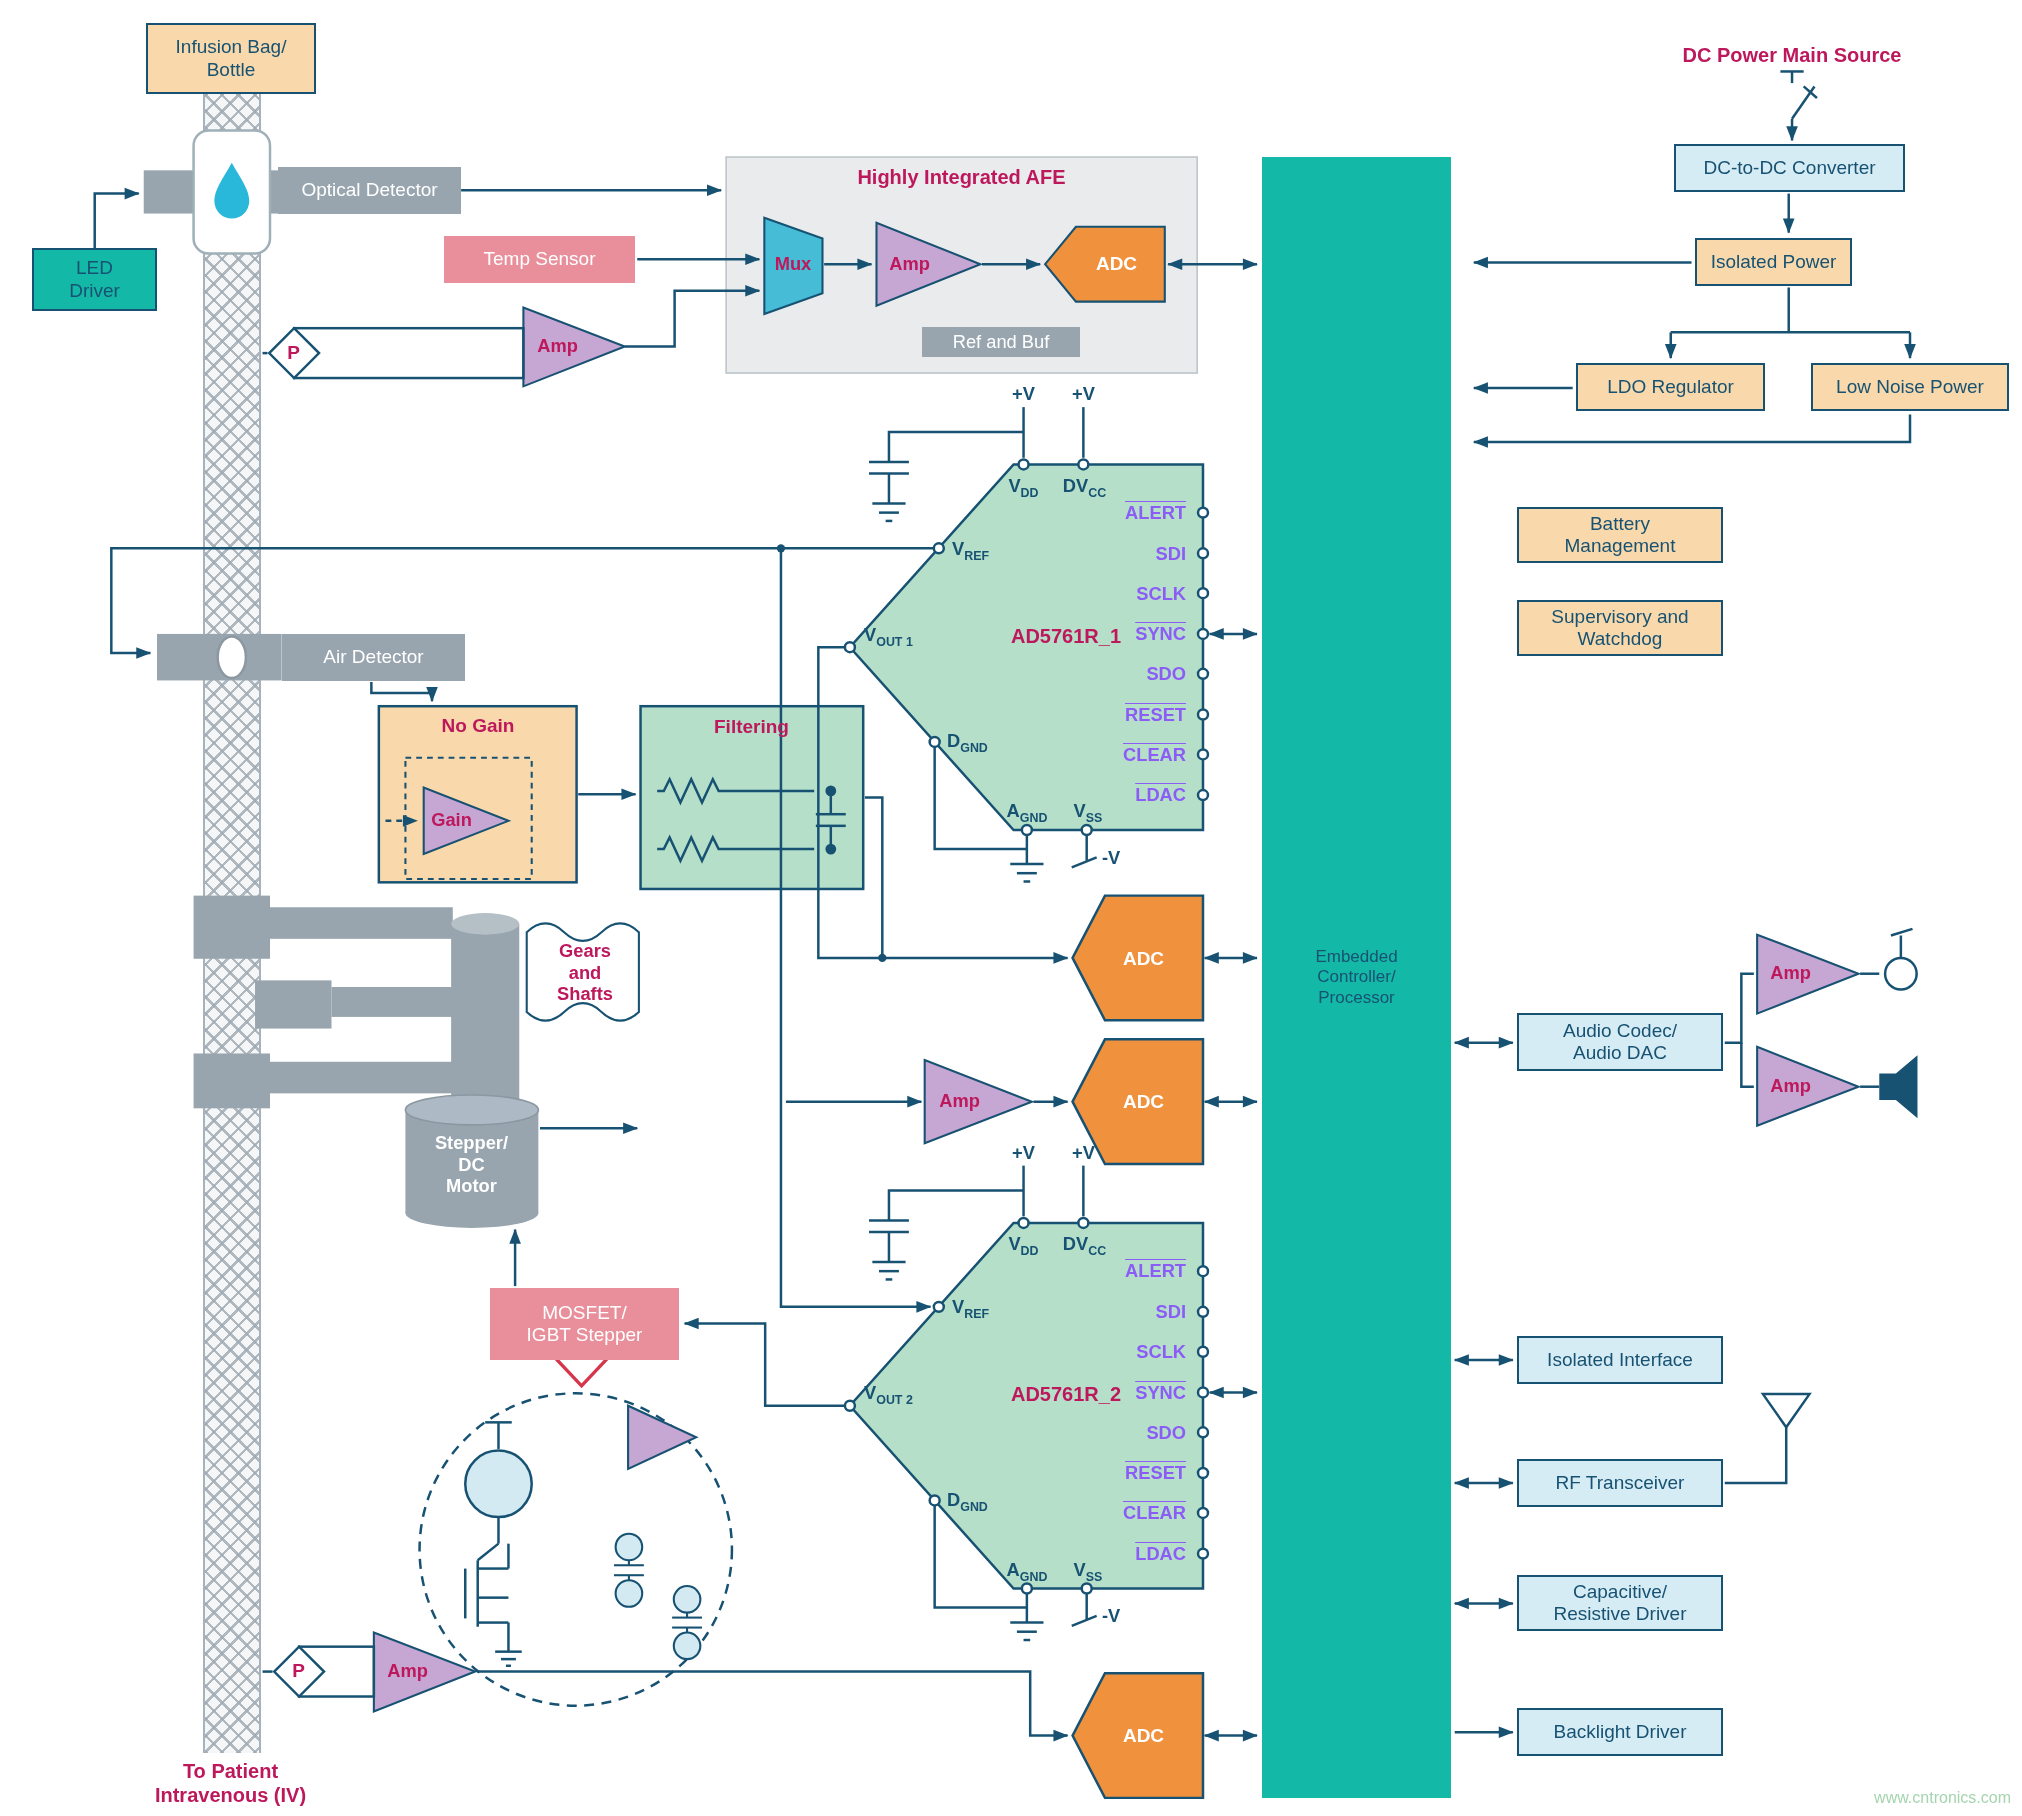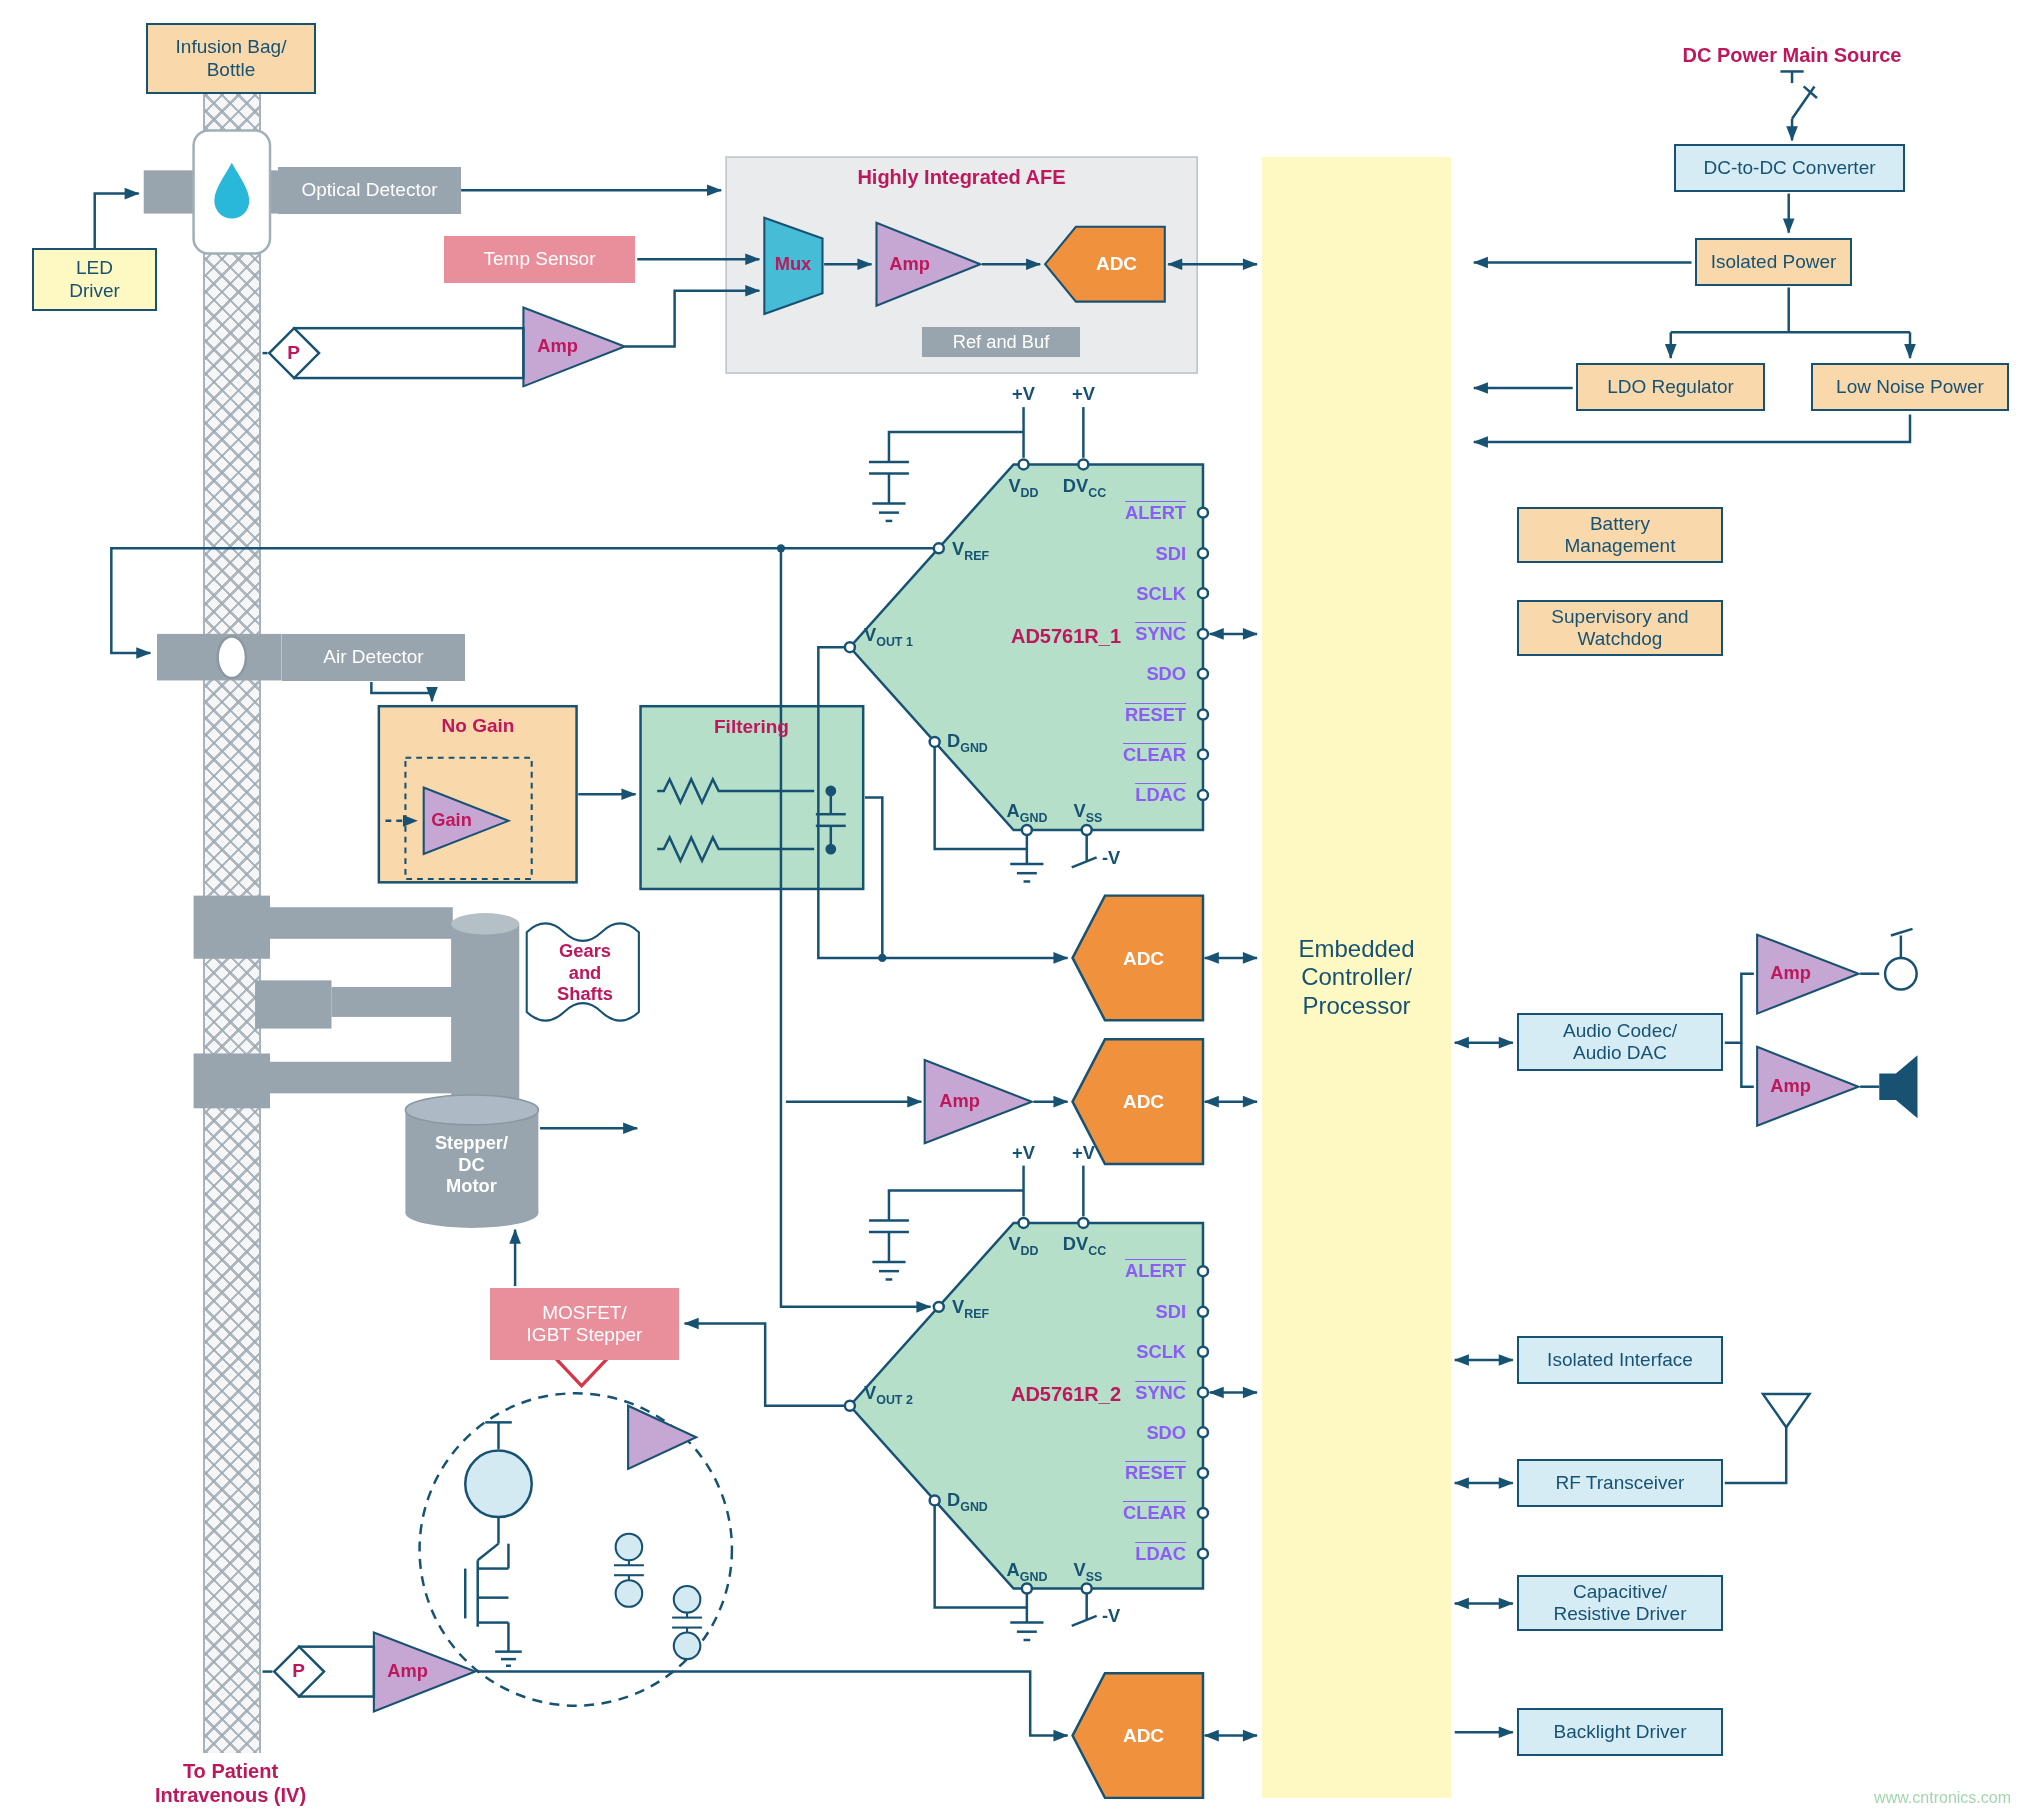--- a/index.html
+++ b/index.html
@@ -6,28 +6,28 @@
   html,body{background:#ffffff}
   body{font-family:"Liberation Sans",sans-serif}
   #stage{position:relative;width:2023px;height:1817px;background:#fff;overflow:hidden}
   svg.layer{position:absolute;left:0;top:0}
   .box{position:absolute;display:flex;align-items:center;justify-content:center;text-align:center;
        font-weight:normal;color:#175273;border:2.5px solid #175273;white-space:pre-line;line-height:1.18;padding:1.7px}
   .tan{background:#f9d9ab}
   .pink{background:#e98f9b;color:#fff;border:none}
   .grayb{background:#98a5ae;color:#fff;border:none}
   .lblue{background:#d6ecf4}
-  .tealb{background:#fef9c3;border:none}
+  .tealb{background:#14b8a6;border:none}
   .lbl{position:absolute;font-weight:bold;color:#be185d;white-space:pre-line;line-height:1.2;
        display:flex;align-items:center;justify-content:center;text-align:center}
   .white{color:#fff}
   .pin{position:absolute;width:138px;text-align:right;font-weight:bold;color:#8b5cf6;font-size:18.3px;line-height:23px}
   .ovl{text-decoration:overline}
   .slbl{position:absolute;font-weight:bold;color:#175273;font-size:18.3px;line-height:23px;white-space:pre}
-  sub{font-size:0.68em}.f22{font-size:18.3px}.f23{font-size:19px}.f24{font-size:20px}.f26{font-size:24px}
+  sub{font-size:0.68em}.f22{font-size:18.3px}.f23{font-size:19px}.f24{font-size:20px}.f26{font-size:17px}
   #tube{position:absolute;left:203px;top:94px;width:58px;height:1659px;
         background-color:#f4f6f7;
         background-image:repeating-linear-gradient(45deg, rgba(158,169,177,.8) 0 2.5px, transparent 2.5px 11.6px),
                          repeating-linear-gradient(135deg, rgba(158,169,177,.8) 0 2.5px, transparent 2.5px 11.6px);
         border-left:2.5px solid #a7b2ba;border-right:2.5px solid #a7b2ba}
   .wm{position:absolute;font-size:16px;color:#a5d4af;text-align:right}
 </style>
 </head>
 <body>
 

